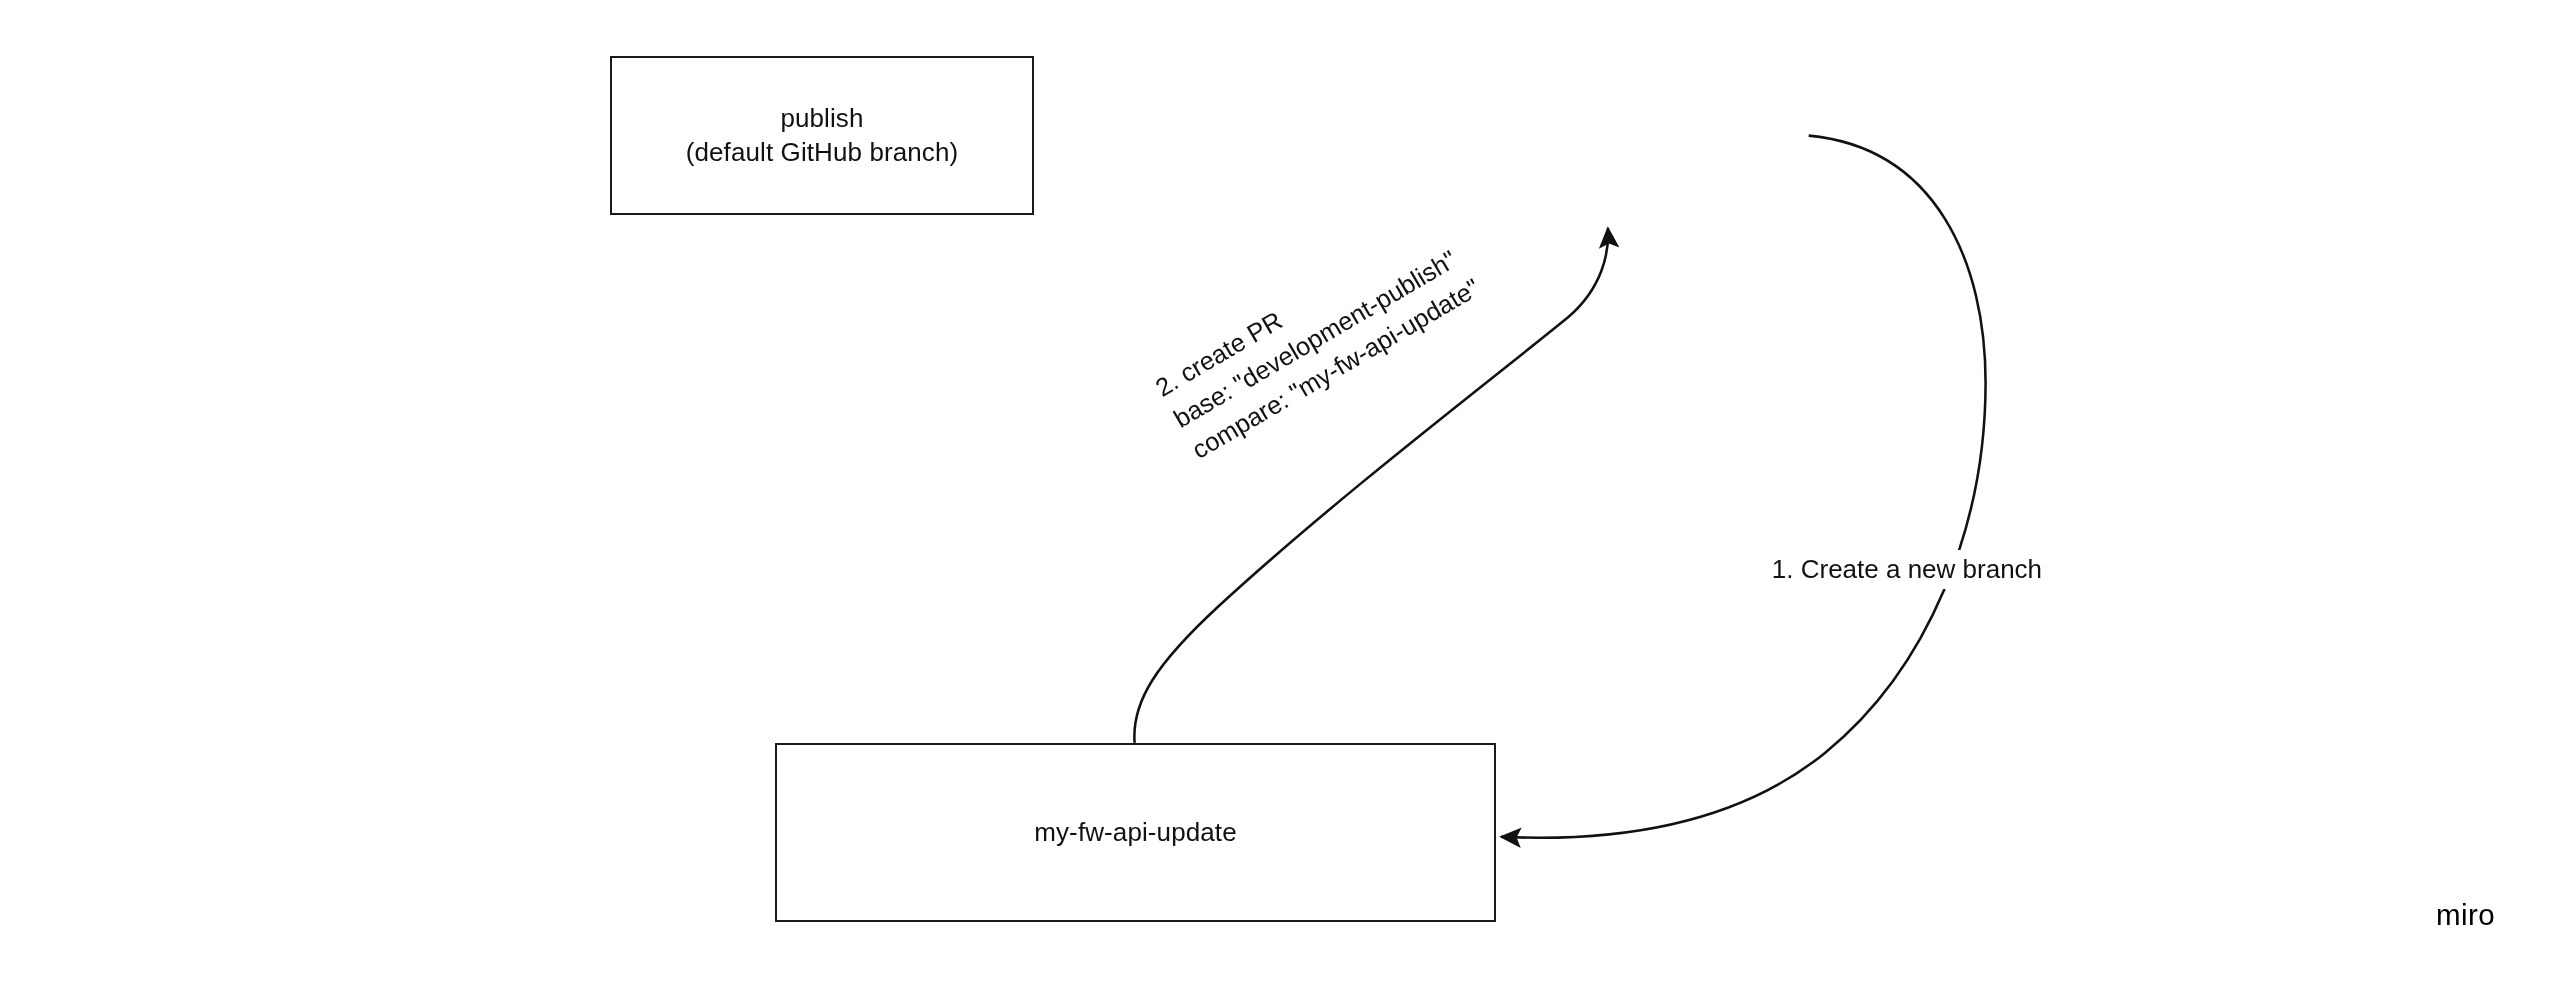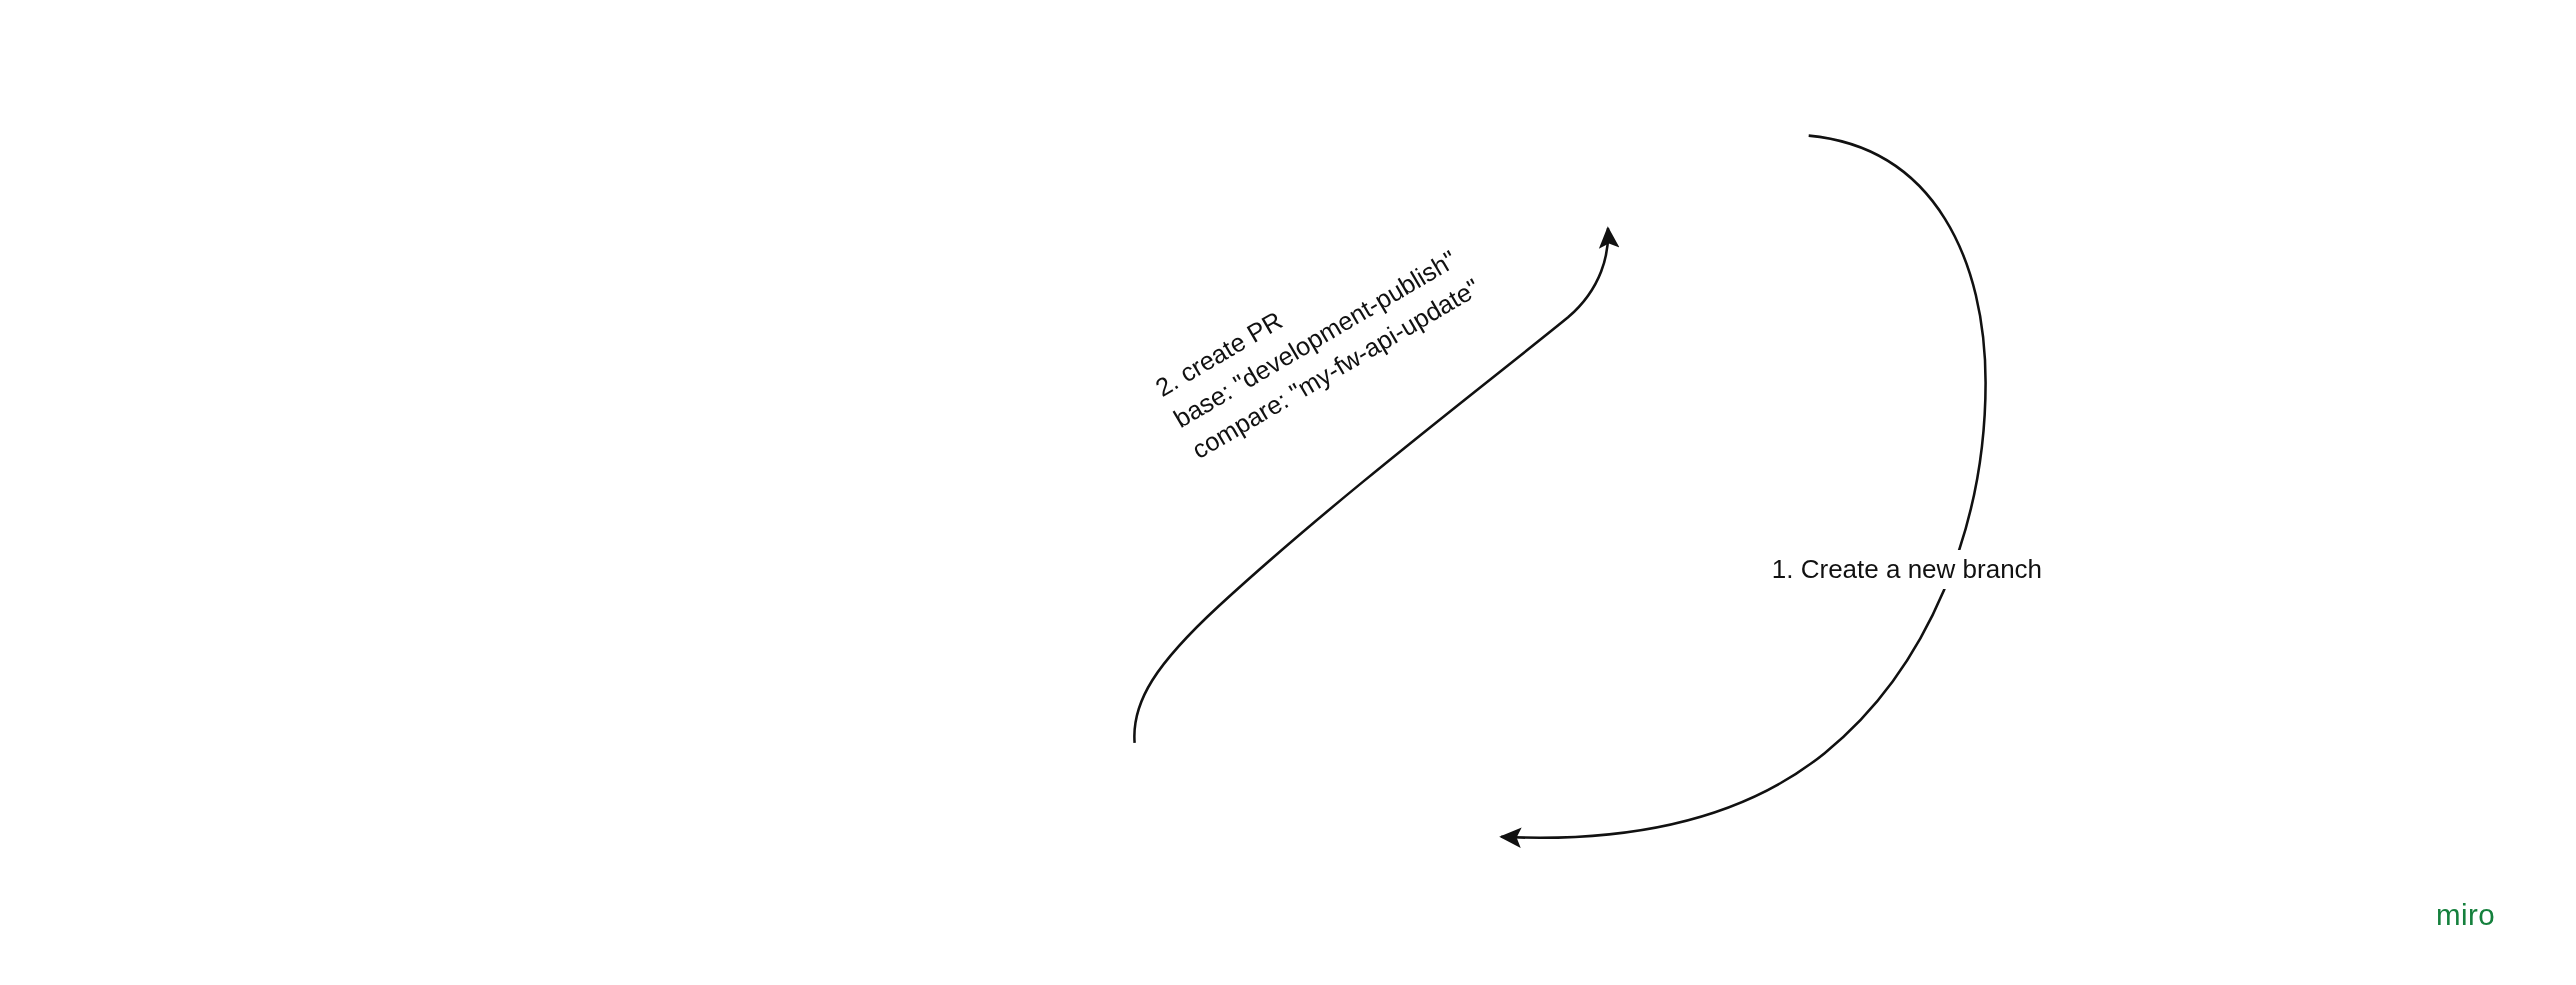--- a/index.html
+++ b/index.html
@@ -81,21 +81,21 @@
     transform: rotate(-30.5deg);
     transform-origin: left top;
   }
   #watermark-miro {
     position: absolute;
     left: 2436px;
     top: 898px;
     font-family: "Liberation Sans", sans-serif;
     font-size: 29.5px;
     letter-spacing: 0.4px;
-    color: #15803d;
+    color: #000000;
     user-select: none;
   }
 </style>
 </head>
 <body>
 
 <div id="canvas">
 
   <svg id="diagram-svg" viewBox="0 0 3233 1237" xmlns="http://www.w3.org/2000/svg">
     <defs>
@@ -108,22 +108,29 @@
              C 2430 185, 2492 330, 2492 480
              C 2492 660, 2420 840, 2290 945
              C 2170 1042, 2010 1056, 1884 1050" fill="none" stroke="#111111" stroke-width="3.2" marker-end="url(#arrow-end)"></path>
 
     <path d="M 1424 932
              C 1420 880, 1452 832, 1530 760
              C 1680 622, 1880 470, 1968 398
              C 2010 362, 2020 318, 2018 286" fill="none" stroke="#111111" stroke-width="3.2" marker-end="url(#arrow-end)"></path>
   </svg>
 
+  <div class="node-box" id="node-publish">
+    <span class="node-label">publish
+(default GitHub branch)</span>
+  </div>
 
 
+  <div class="node-box" id="node-my-fw-api-update">
+    <span class="node-label">my-fw-api-update</span>
+  </div>
 
   <div class="edge-label" id="edge-label-create-branch">1. Create a new branch</div>
 
   <div class="edge-label" id="edge-label-create-pr">2. create PR
 base: "development-publish"
 compare: "my-fw-api-update"</div>
 
   <div id="watermark-miro">miro</div>
 
 </div>

